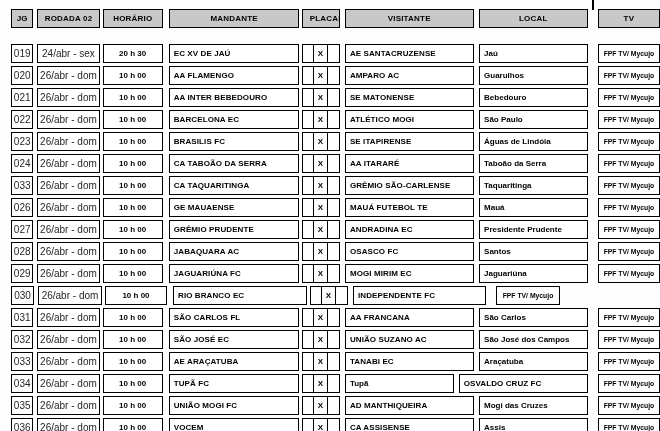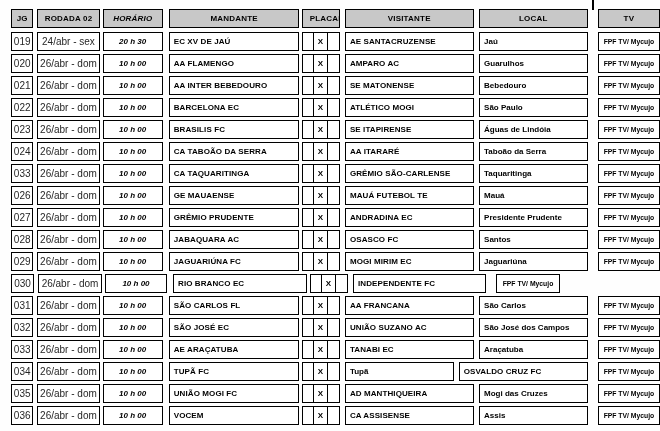--- a/index.html
+++ b/index.html
@@ -24,21 +24,21 @@
     width: 2px;
     height: 10px;
     background: var(--border, #000);
   }
   .row {
     display: flex;
     align-items: stretch;
     height: 19px;
     margin-bottom: 3px;
   }
-  .header-row { margin-bottom: 4px; }
+  .header-row { margin-bottom: 16px; }
   .cell {
     box-sizing: border-box;
     border: 1px solid var(--border, #000);
     display: flex;
     align-items: center;
     justify-content: center;
     font-size: 8px;
     color: var(--text, #000);
     white-space: nowrap;
     overflow: hidden;
@@ -46,21 +46,21 @@
   }
   .header-row .cell {
     background: var(--header-bg, #c8c8c8);
     font-weight: bold;
     font-size: 8px;
     letter-spacing: 0.2px;
   }
   
   .c-jg     { width: 23px; }
   .c-date   { width: 64px;  margin-left: 4px; }
-  .c-time   { width: 62px;  margin-left: 3px; font-style: italic; }
+  .c-time   { width: 62px;  margin-left: 3px; }
   .c-home   { width: 134px; margin-left: 6px; }
   .c-placar { width: 38px;  margin-left: 3px; padding-left: 12px; }
   .c-away   { width: 133px; margin-left: 5px; }
   .c-venue  { width: 112px; margin-left: 5px; }
   .c-tv     { width: 64px;  margin-left: 10px; }
 
   .placar-group {
     display: flex;
     border: none;
     padding: 0;

